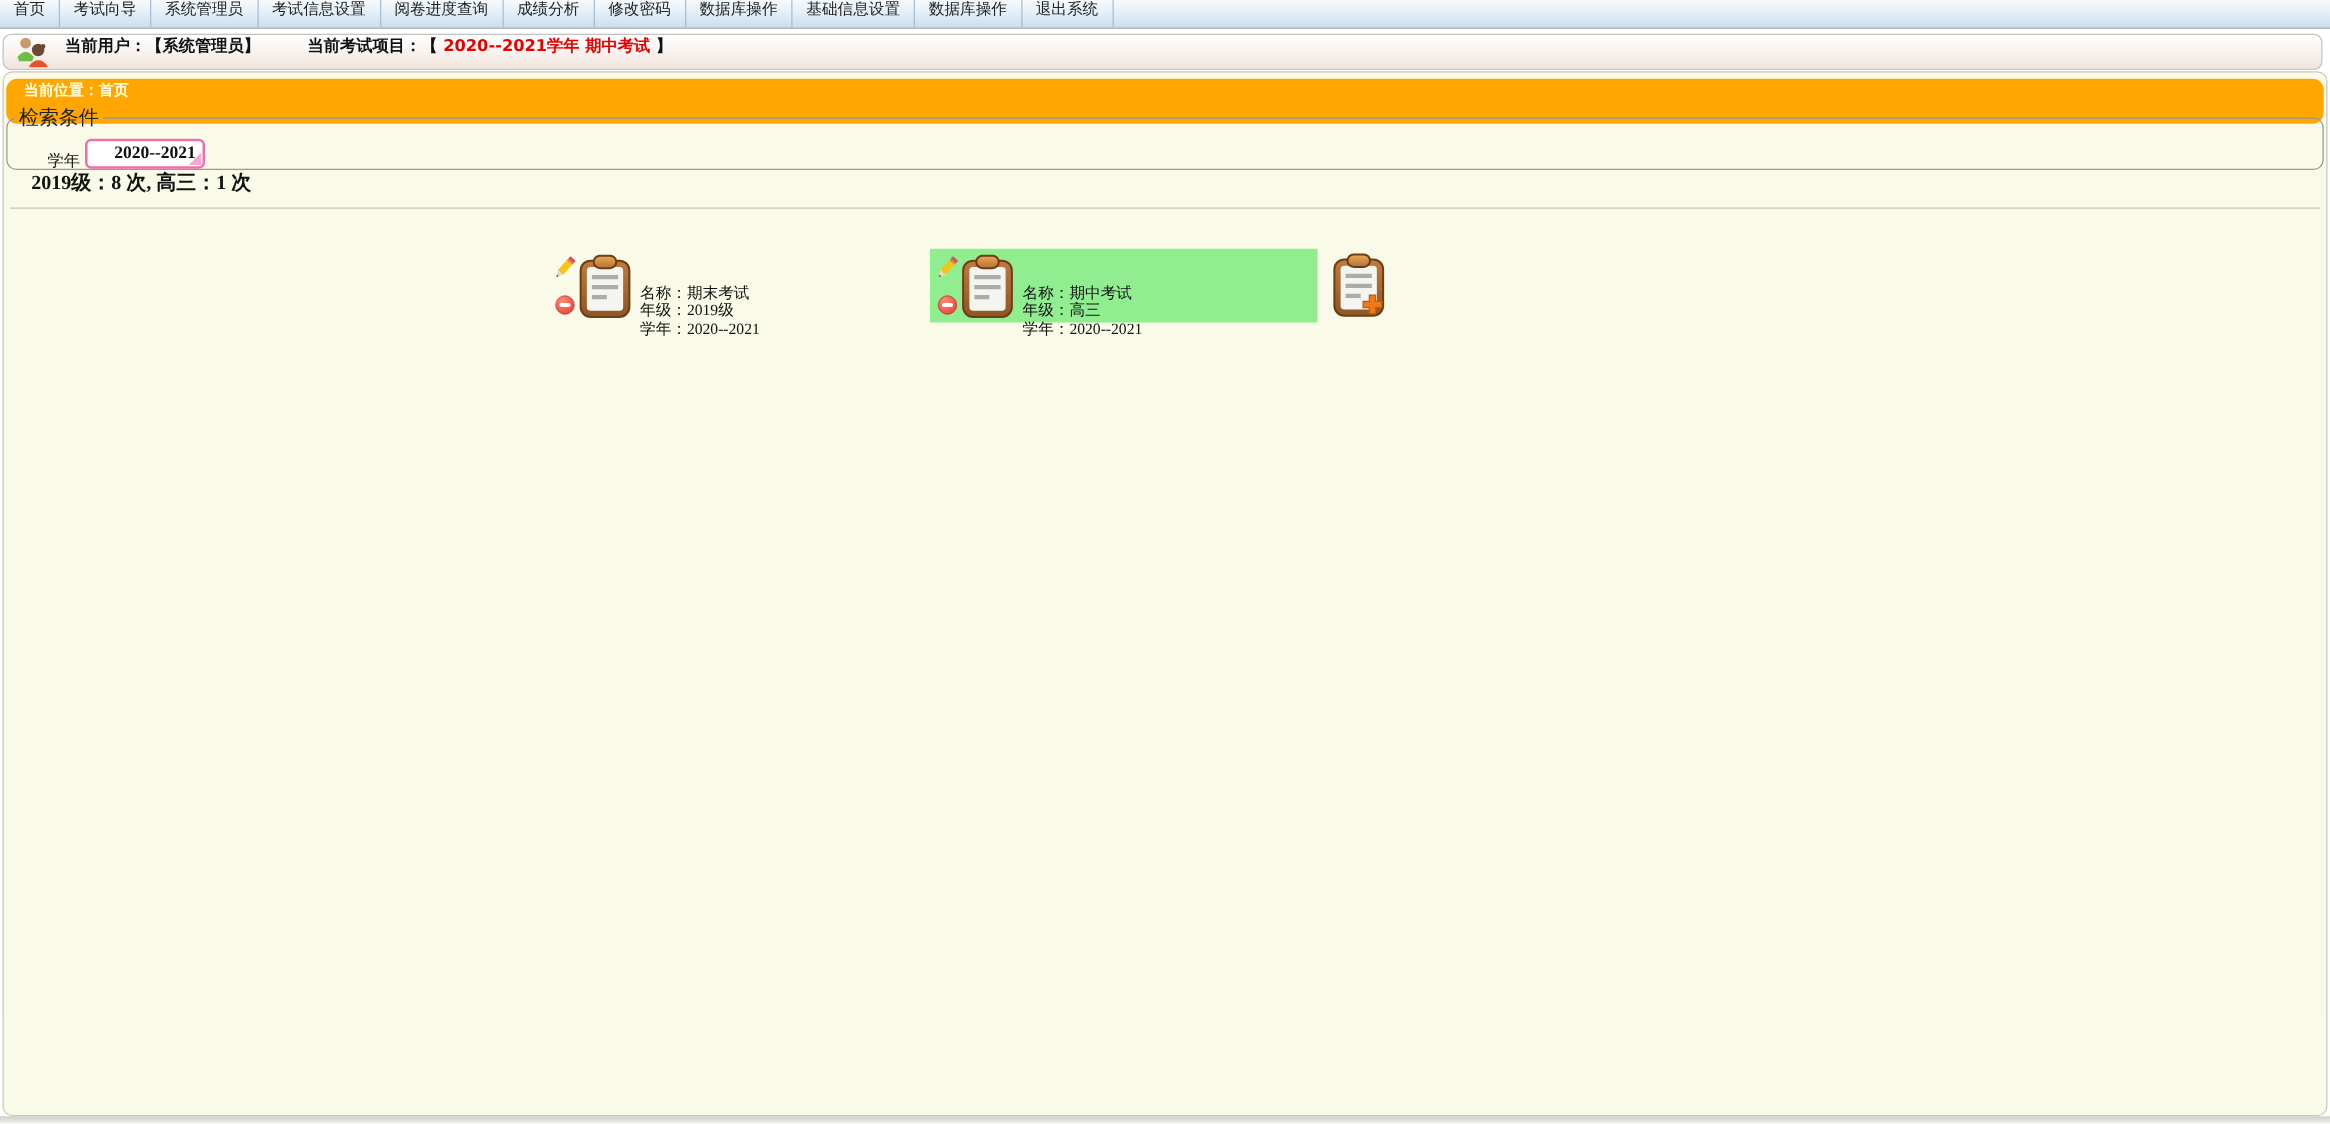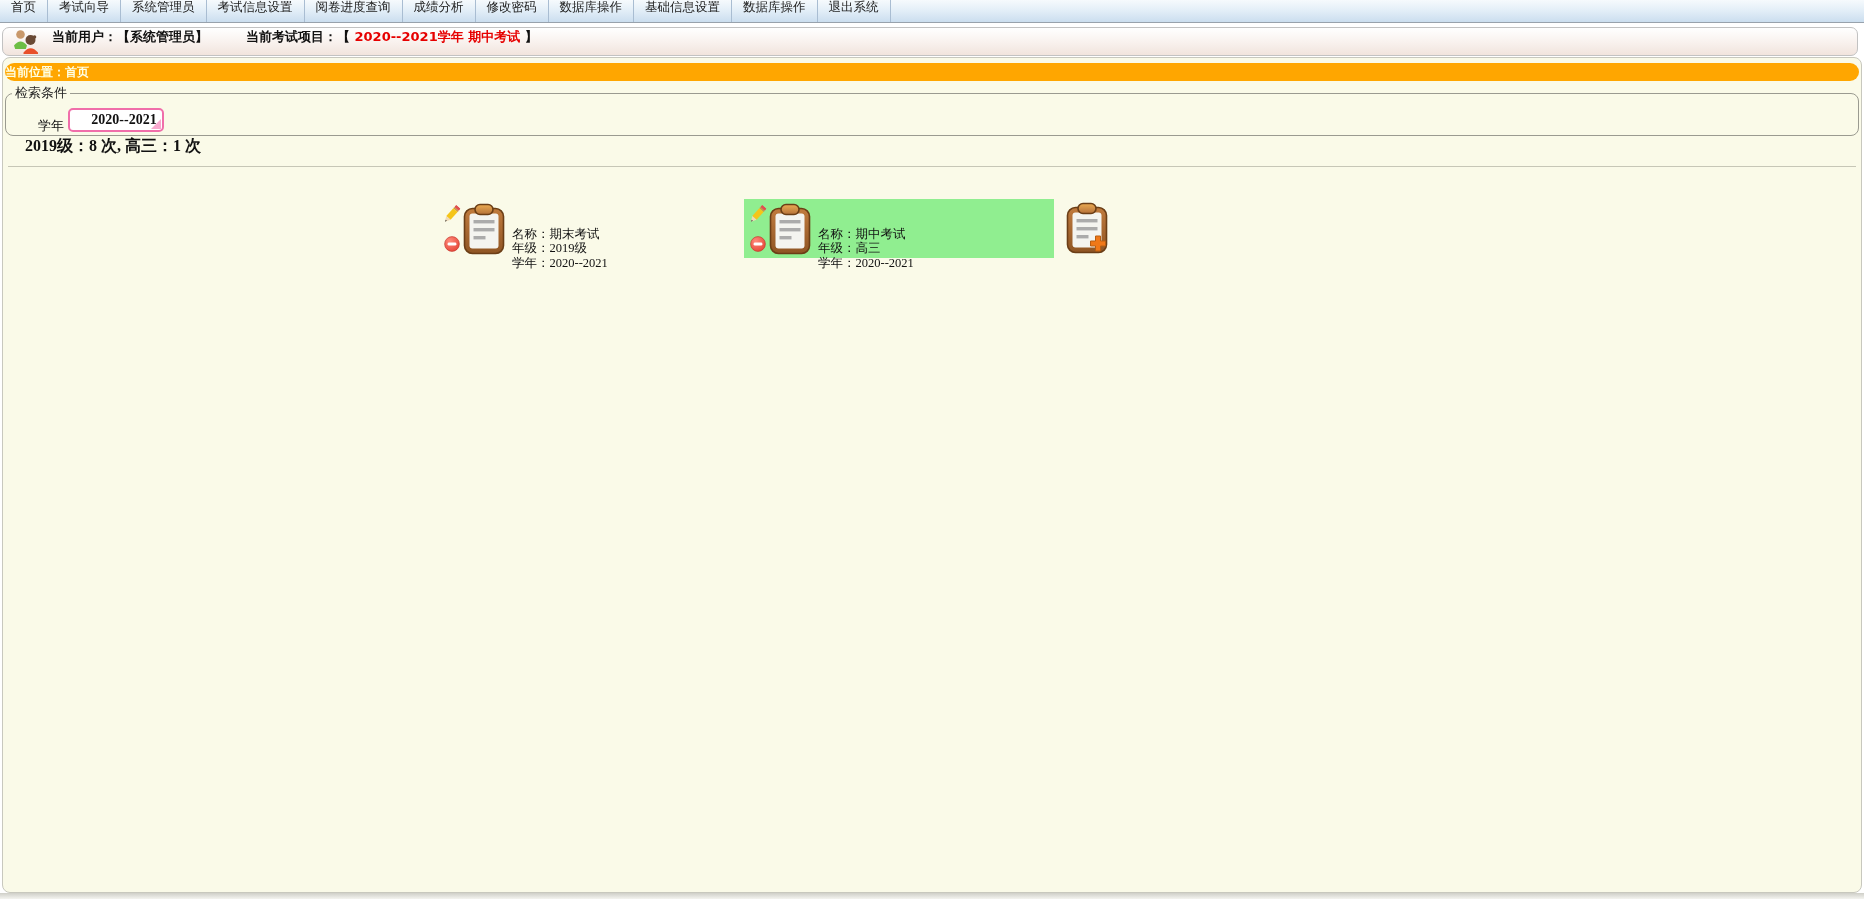--- a/index.html
+++ b/index.html
@@ -31,32 +31,32 @@
   
   .panel {
     position:absolute; top:57px; left:2px; right:2px; height:836px;
     background:#FAFAE8; border:1px solid #C8C8BE; border-radius:8px;
     box-sizing:border-box;
   }
   .bottom-strip { position:absolute; left:0; right:0; bottom:0; height:6px;
     background:linear-gradient(#CFCFC8,#F4F4F0); }
 
   .locbar {
-    position:absolute; top:5px; left:2px; right:2px; height:18px;
+    position:absolute; top:5px; left:2px; right:2px; height:36px;
     background:#FFA600; border-radius:9px;
     color:#FFFFE2; font-size:12px; font-weight:bold; line-height:18px;
-    padding-left:0; box-sizing:border-box;
+    padding-left:14px; box-sizing:border-box;
   }
 
   .search-fieldset {
     position:absolute; top:26px; left:2px; right:2px; height:52px;
     border:1px solid #9A9A90; border-radius:8px; margin:0;
     padding:0; box-sizing:border-box; background:transparent;
   }
-  .search-fieldset legend { font-size:13px; color:#222; margin-left:6px; padding:0 3px; }
+  .search-fieldset legend { font-size:16px; color:#222; margin-left:6px; padding:0 3px; }
   .year-label { position:absolute; left:32px; top:15px; font-size:13px; color:#111; }
   .year-select {
     position:absolute; left:62px; top:6px; width:96px; height:24px;
     background:#FFFFFF; border:2px solid #F06EAA; border-radius:5px;
     box-sizing:border-box; cursor:pointer;
     font:bold 14px "Liberation Serif","DejaVu Serif",serif; color:#111;
     text-align:center; line-height:20px;padding-left:16px;
   }
   .year-select .arrow {
     position:absolute; right:1px; bottom:1px; width:0; height:0;

